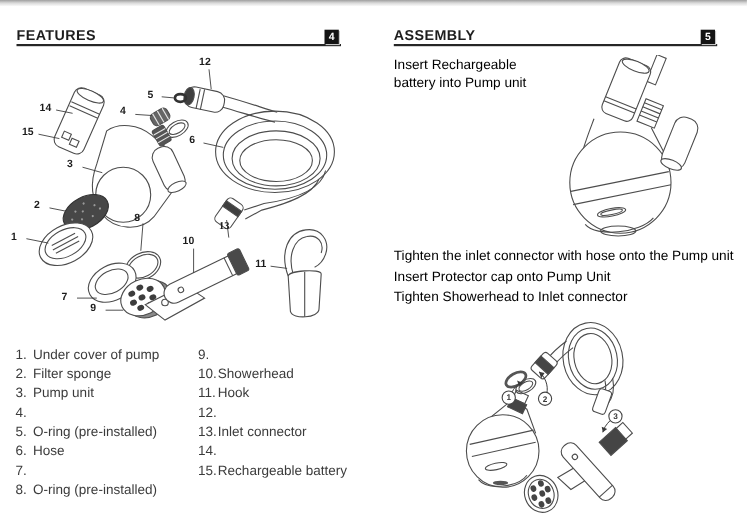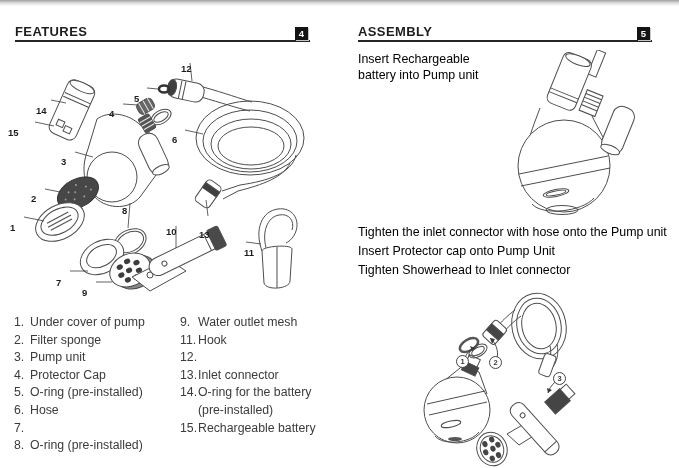--- a/index.html
+++ b/index.html
@@ -19,21 +19,21 @@
     position:absolute;left:0;top:0;
   }
   .badge{
     position:absolute;right:2px;bottom:0;width:13px;height:13px;background:#141414;
     color:#ffffff;font-size:9.5px;font-weight:bold;display:flex;align-items:center;
     justify-content:center;box-shadow:1px 1px 0 #c6c6c6;
   }
   .figure{position:absolute;}
   .figure svg{display:block;}
   .dlabel{
-    position:absolute;font-size:9.5px;font-weight:bold;color:#1c1c1c;line-height:10px;margin-top:12px;
+    position:absolute;font-size:9.5px;font-weight:bold;color:#1c1c1c;line-height:10px;
   }
   .parts-list{position:absolute;top:314px;font-size:12.3px;line-height:17.6px;color:#3b3b3b;}
   #parts-col1{left:14px;width:160px;}
   #parts-col2{left:180px;width:152px;}
   .part-item{display:flex;}
   #parts-col1 .pnum{flex:0 0 16px;}
   #parts-col2 .pnum{flex:0 0 18px;}
   .plabel{flex:1 1 auto;}
   .asm-text{position:absolute;font-size:12.4px;color:#000000;}
   #asm-step1{left:358px;top:51px;line-height:16px;}
@@ -193,43 +193,42 @@
   <span class="dlabel" style="left:10px;top:166px;">1</span>
   <span class="dlabel" style="left:31px;top:137px;">2</span>
   <span class="dlabel" style="left:61px;top:100px;">3</span>
   <span class="dlabel" style="left:109px;top:52px;">4</span>
   <span class="dlabel" style="left:134px;top:37px;">5</span>
   <span class="dlabel" style="left:172px;top:78px;">6</span>
   <span class="dlabel" style="left:56px;top:221px;">7</span>
   <span class="dlabel" style="left:122px;top:149px;">8</span>
   <span class="dlabel" style="left:82px;top:231px;">9</span>
   <span class="dlabel" style="left:166px;top:170px;">10</span>
-  <span class="dlabel" style="left:244px;top:191px;">11</span>
+  <span class="dlabel" style="left:232px;top:191px;">11</span>
   <span class="dlabel" style="left:181px;top:7px;">12</span>
-  <span class="dlabel" style="left:199px;top:173px;">13</span>
+  <span class="dlabel" style="left:199px;top:156px;font-family:Liberation Serif, serif;">13</span>
   <span class="dlabel" style="left:36px;top:49px;">14</span>
-  <span class="dlabel" style="left:8px;top:71px;">15</span>
+  <span class="dlabel" style="left:20px;top:71px;">15</span>
 </div>
 
 <div class="parts-list" id="parts-col1">
   <div class="part-item">
       <span class="pnum">1.</span>
       <span class="plabel">Under cover of pump</span>
     </div>
   <div class="part-item">
       <span class="pnum">2.</span>
       <span class="plabel">Filter sponge</span>
     </div>
   <div class="part-item">
       <span class="pnum">3.</span>
       <span class="plabel">Pump unit</span>
     </div>
   <div class="part-item">
       <span class="pnum">4.</span>
-      <span class="plabel">Protector Cap</span>
     </div>
   <div class="part-item">
       <span class="pnum">5.</span>
       <span class="plabel">O-ring (pre-installed)</span>
     </div>
   <div class="part-item">
       <span class="pnum">6.</span>
       <span class="plabel">Hose</span>
     </div>
   <div class="part-item">
@@ -237,36 +236,38 @@
     </div>
   <div class="part-item">
       <span class="pnum">8.</span>
       <span class="plabel">O-ring (pre-installed)</span>
     </div>
 </div>
 
 <div class="parts-list" id="parts-col2">
   <div class="part-item">
       <span class="pnum">9.</span>
-      <span class="plabel">Water outlet mesh</span>
+    </div>
+  <div class="part-item">
+      <span class="pnum">10.</span>
+      <span class="plabel">Showerhead</span>
     </div>
   <div class="part-item">
       <span class="pnum">11.</span>
       <span class="plabel">Hook</span>
     </div>
   <div class="part-item">
       <span class="pnum">12.</span>
     </div>
   <div class="part-item">
       <span class="pnum">13.</span>
       <span class="plabel">Inlet connector</span>
     </div>
   <div class="part-item">
       <span class="pnum">14.</span>
-      <span class="plabel">O-ring for the battery (pre-installed)</span>
     </div>
   <div class="part-item">
       <span class="pnum">15.</span>
       <span class="plabel">Rechargeable battery</span>
     </div>
 </div>
 
 <div class="section-header" id="assembly-header">
   <span class="section-title">ASSEMBLY</span>
   <span class="badge">5</span>

